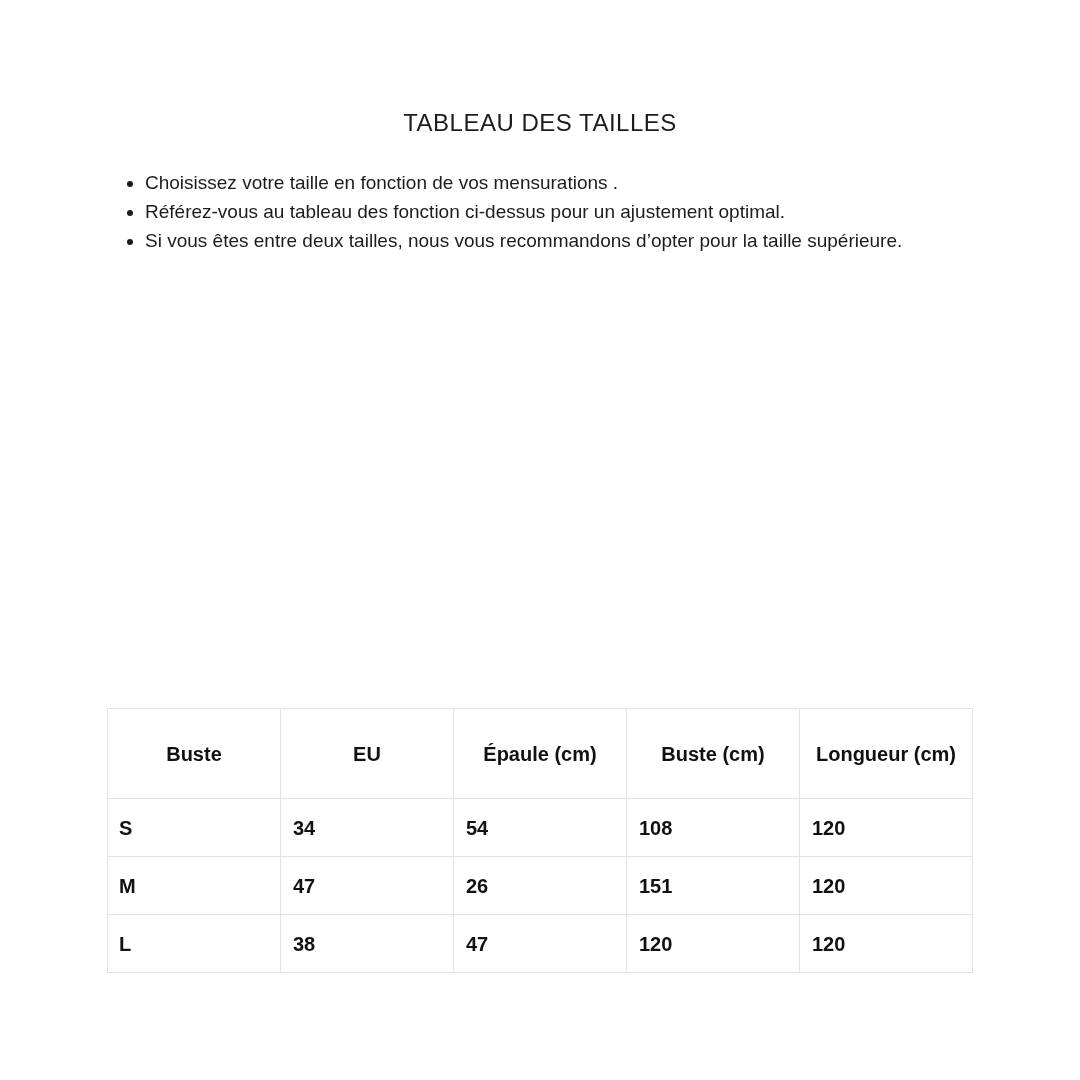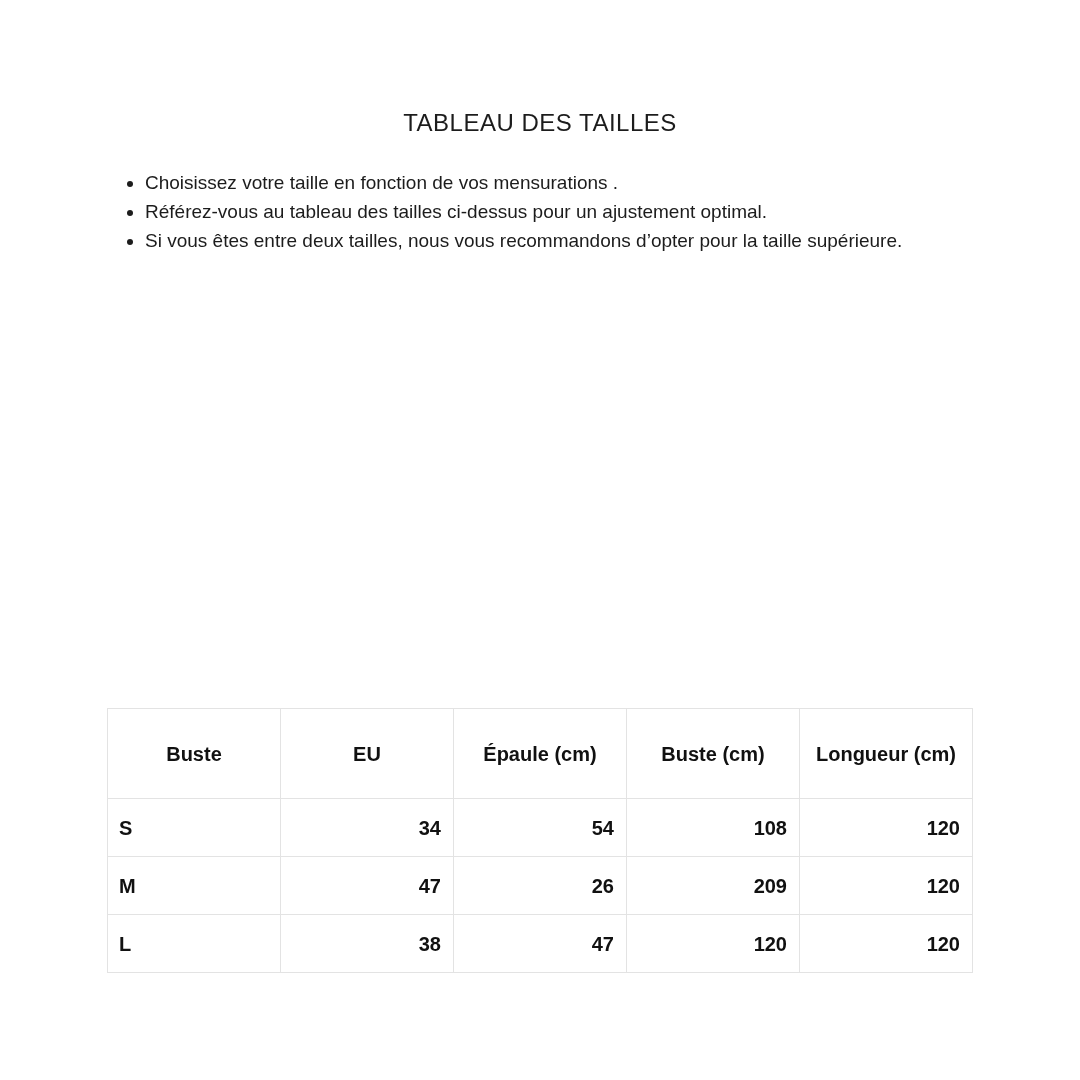--- a/index.html
+++ b/index.html
@@ -58,40 +58,39 @@
     background: #ffffff;
   }
   .size-table th {
     text-align: center;
     height: 90px;
     line-height: 38px;
     padding: 5px 10px;
   }
   .size-table td {
     height: 58px;
-    text-align: right;
     padding: 9px 12px;
     line-height: 38px;
   }
   .size-table td.row-label {
     text-align: left;
     padding-left: 11px;
   }
 </style>
 </head>
 <body>
 
 <div class="page">
 
   <h2 class="page-title">TABLEAU DES TAILLES</h2>
 
   <div class="instructions">
     <ul>
       <li>Choisissez votre taille en fonction de vos mensurations .</li>
-      <li>Référez-vous au tableau des tailles ci-dessus pour un ajustement optimal.</li>
+      <li>Référez-vous au tableau des fonction ci-dessus pour un ajustement optimal.</li>
       <li>Si vous êtes entre deux tailles, nous vous recommandons d’opter pour la taille supérieure.</li>
     </ul>
   </div>
 
   <table class="size-table">
     <thead>
       <tr>
         <th>Buste</th>
         <th>EU</th>
         <th>Épaule (cm)</th>
@@ -104,21 +103,21 @@
         <td class="row-label">S</td>
         <td>34</td>
         <td>54</td>
         <td>108</td>
         <td>120</td>
       </tr>
       <tr>
         <td class="row-label">M</td>
         <td>47</td>
         <td>26</td>
-        <td>209</td>
+        <td>151</td>
         <td>120</td>
       </tr>
       <tr>
         <td class="row-label">L</td>
         <td>38</td>
         <td>47</td>
         <td>120</td>
         <td>120</td>
       </tr>
     </tbody>

